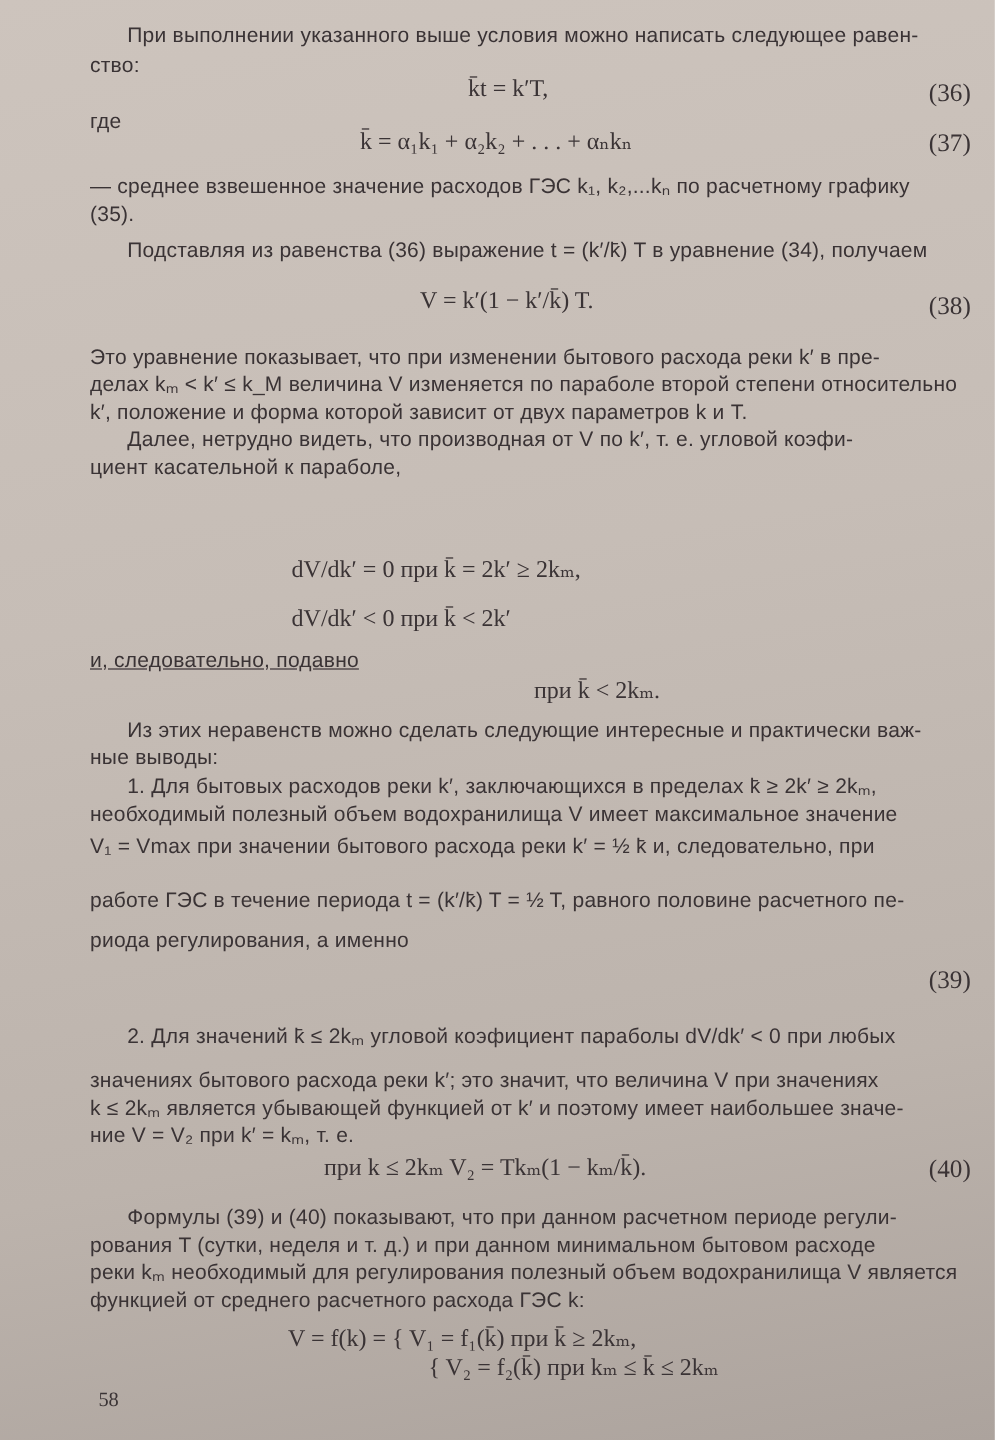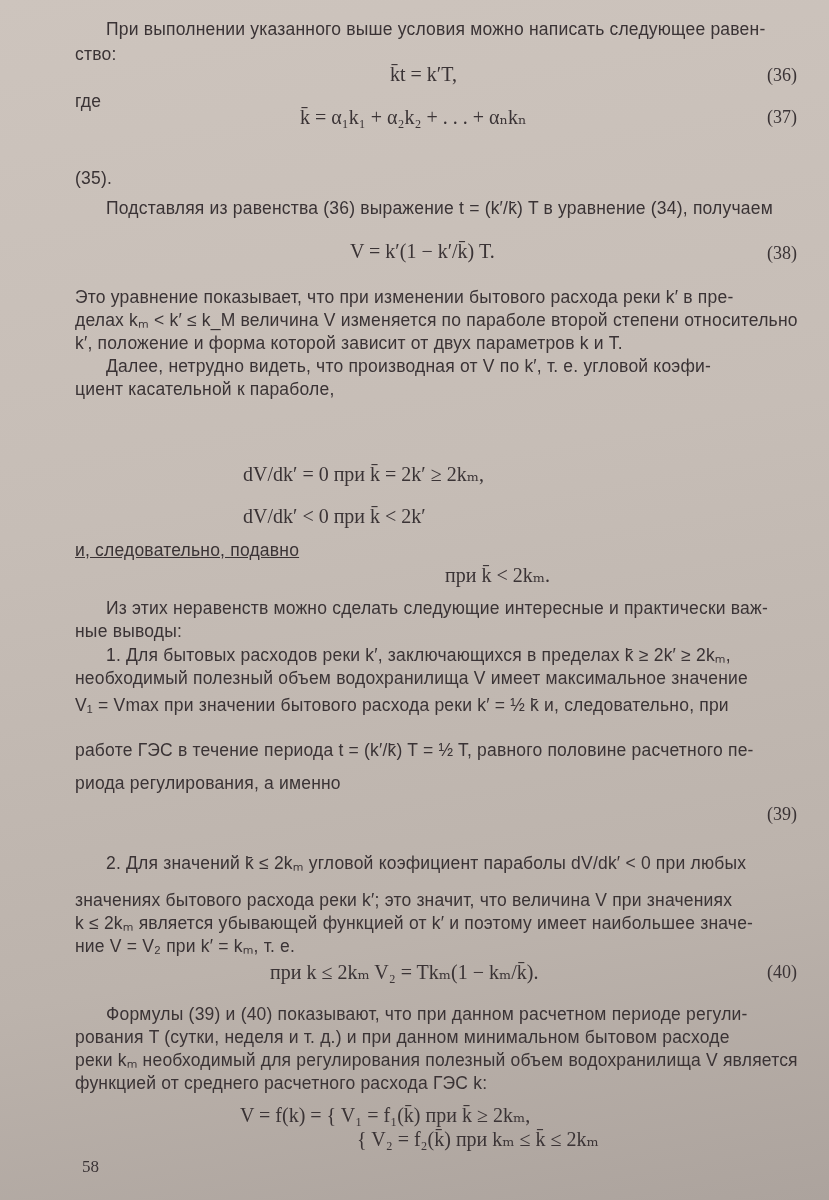--- a/index.html
+++ b/index.html
@@ -6,39 +6,40 @@
   body{
     width:829px;height:1200px;overflow:hidden;position:relative;
     background: linear-gradient(170deg,#cdc4bd 0%,#c6bdb6 40%,#bcb3ac 75%,#aca39d 100%);
     font-family:"Liberation Serif","DejaVu Serif",serif;
     color:#3a3335;
   }
   .page{position:absolute;left:0;top:0;width:829px;height:1200px;}
   .line{position:absolute;font-size:17.5px;line-height:20px;white-space:nowrap;letter-spacing:0.2px;font-family:"Liberation Sans Narrow","Liberation Sans",sans-serif;}
   .just{display:flex;justify-content:space-between;}
   .math{position:absolute;font-family:"Liberation Serif","DejaVu Serif",serif;font-size:20px;white-space:nowrap;}
-  .eqno{position:absolute;right:32px;font-size:18px;font-family:"Liberation Serif",serif;}
+  .eqno{position:absolute;right:20px;font-size:21px;font-family:"Liberation Serif",serif;}
   .pageno{position:absolute;left:82px;top:1157px;font-size:17px;}
 </style>
 </head>
 <body>
 
 <div class="page">
 
   <div class="line just" style="left:106px;top:19px;width:706px;">При выполнении указанного выше условия можно написать следующее равен-</div>
   <div class="line" style="left:75px;top:44px;">ство:</div>
 
   <div class="math" style="left:390px;top:63px;">k̄t = k′T,</div>
   <div class="eqno" style="top:65px;">(36)</div>
 
   <div class="line" style="left:75px;top:91px;">где</div>
 
   <div class="math" style="left:300px;top:105px;">k̄ = α₁k₁ + α₂k₂ + . . . + αₙkₙ</div>
   <div class="eqno" style="top:107px;">(37)</div>
 
+  <div class="line" style="left:75px;top:145px;width:737px;">— среднее взвешенное значение расходов ГЭС k₁, k₂,...kₙ по расчетному графику</div>
   <div class="line" style="left:75px;top:168px;">(35).</div>
 
   <div class="line" style="left:106px;top:198px;">Подставляя из равенства (36) выражение t = (k′/k̄) T в уравнение (34), получаем</div>
 
   <div class="math" style="left:350px;top:240px;">V = k′(1 − k′/k̄) T.</div>
   <div class="eqno" style="top:243px;">(38)</div>
 
   <div class="line" style="left:75px;top:287px;">Это уравнение показывает, что при изменении бытового расхода реки k′ в пре-</div>
   <div class="line" style="left:75px;top:310px;">делах kₘ &lt; k′ ≤ k_M величина V изменяется по параболе второй степени относительно</div>
   <div class="line" style="left:75px;top:333px;">k′, положение и форма которой зависит от двух параметров k и T.</div>

